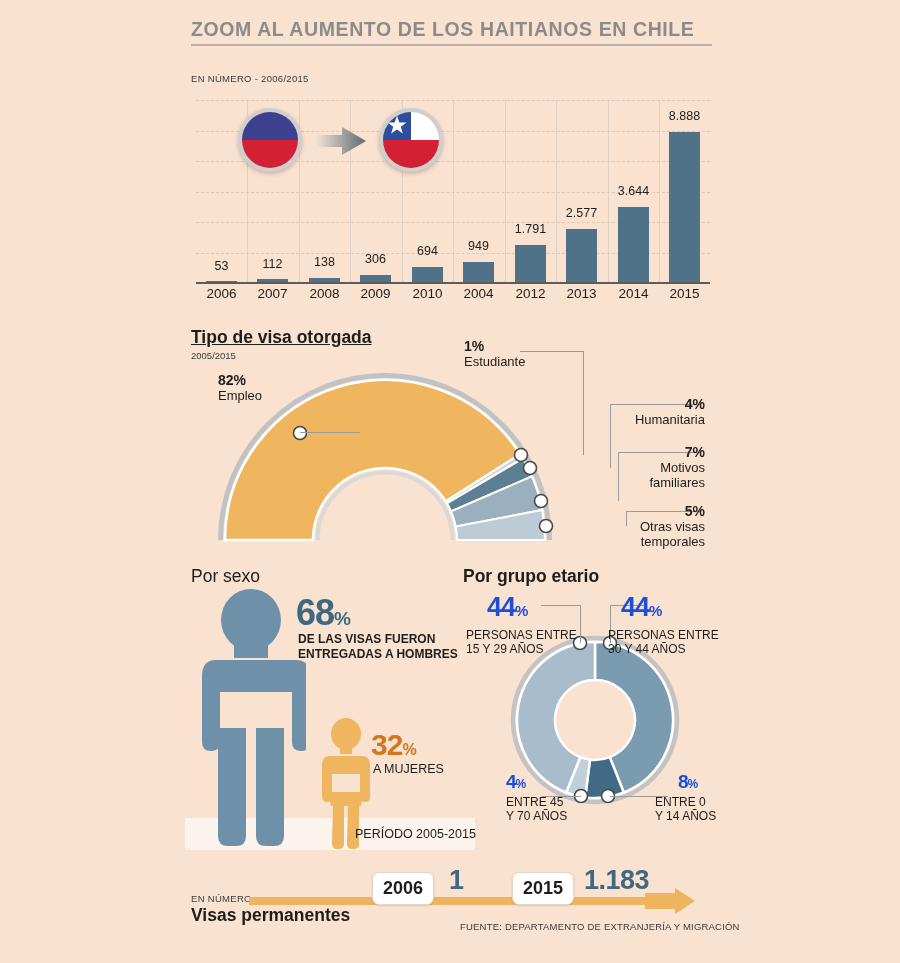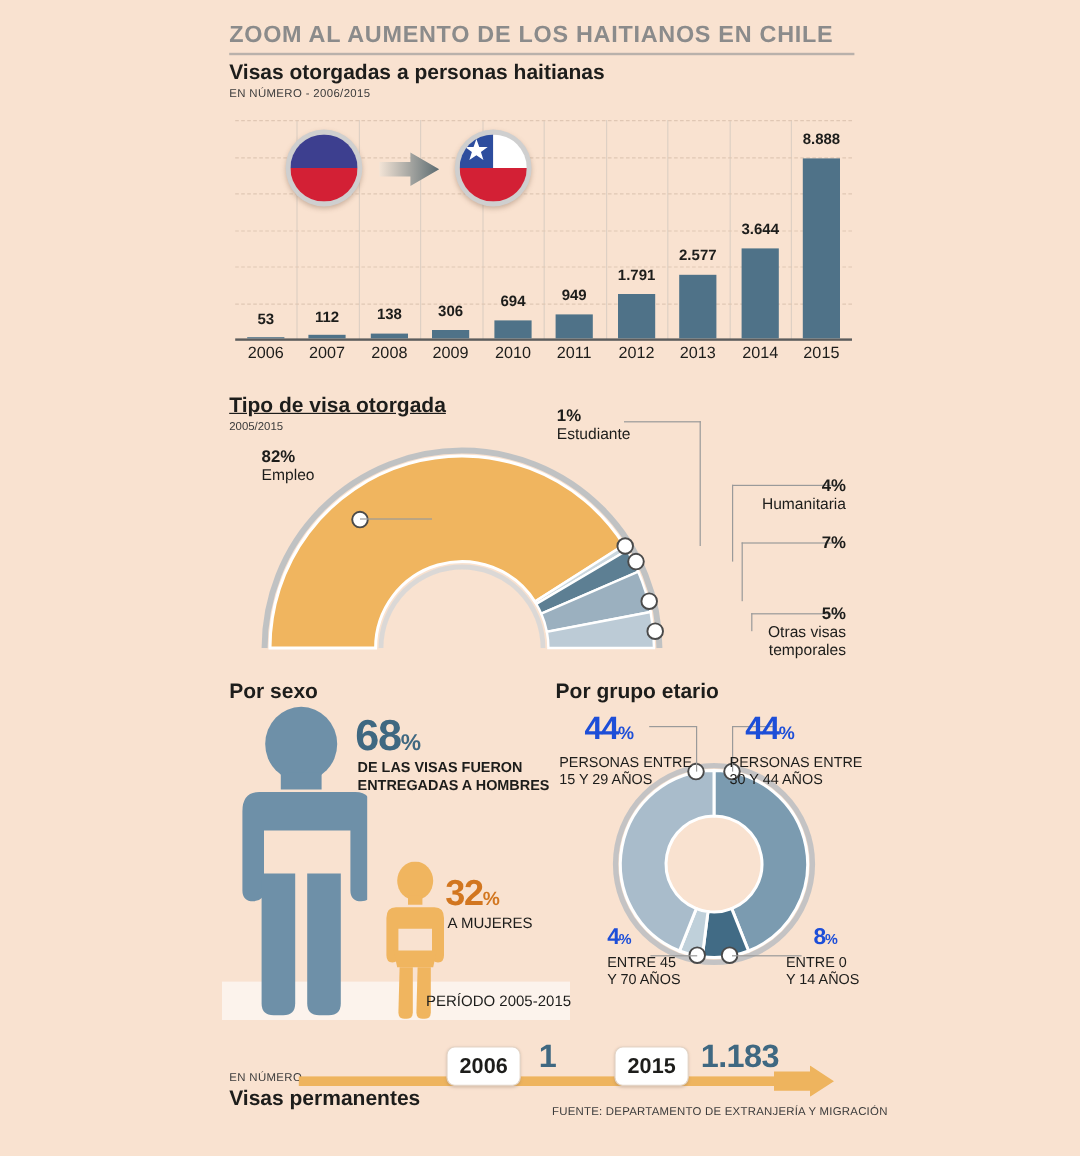--- a/index.html
+++ b/index.html
@@ -31,41 +31,41 @@
     left:191px;top:73px;font-size:9.5px;color:#3b3b3b;letter-spacing:.3px;
   }
 
   
   #barchart{left:196px;top:100px;width:514px;height:183px;}
   .vgrid{position:absolute;top:0;width:1px;height:183px;background:#ded0c4;}
   .hgrid{position:absolute;left:0;width:514px;height:0;
          border-top:1px dashed #e0c7b4;}
   #baseline{position:absolute;left:0;top:182px;width:514px;height:1.6px;background:#5c5c5c;}
   .bar{position:absolute;bottom:1px;width:31px;background:#4f7288;}
-  .barval{position:absolute;font-size:12.5px;color:#1d1d1b;text-align:center;width:51px;font-weight:bold;}
+  .barval{position:absolute;font-size:12.5px;color:#1d1d1b;text-align:center;width:51px;}
   .xlab{position:absolute;font-size:13.5px;color:#1d1d1b;text-align:center;width:51px;top:186px;}
 
   
   .flagwrap{position:absolute;width:64px;height:64px;border-radius:50%;
     background:#cfcfcf;padding:4px;box-sizing:border-box;
     box-shadow:0 2px 4px rgba(120,90,70,.35);}
   .flag{width:100%;height:100%;border-radius:50%;overflow:hidden;position:relative;}
   .arrow-icon{position:absolute;}
 
   
   #sec2-title{left:191px;top:327px;font-size:17.5px;font-weight:bold;color:#1d1d1b;text-decoration:underline;}
   #sec2-sub{left:191px;top:350px;font-size:9.5px;color:#3b3b3b;}
   .lbl-pct{font-weight:bold;font-size:14px;color:#1d1d1b;}
   .lbl-txt{font-size:13px;color:#1d1d1b;line-height:15px;}
   .arc-label{position:absolute;}
   .arc-label.right{text-align:right;}
   .leader{position:absolute;background:#9a9a9a;}
 
   
-  #sec3-title{left:191px;top:566px;font-size:17.5px;font-weight:bold;color:#1d1d1b;}
+  #sec3-title{left:191px;top:566px;font-size:17.5px;font-weight:normal;color:#1d1d1b;}
   #pct68{left:296px;top:592px;font-size:36px;font-weight:bold;color:#3f6881;letter-spacing:-1px;}
   #pct68 .sm{font-size:19px;}
   #txt68{left:298px;top:632px;font-size:12px;color:#1d1d1b;line-height:14.5px;font-weight:bold;}
   #pct32{left:371px;top:728px;font-size:30px;font-weight:bold;color:#d2761f;letter-spacing:-1px;}
   #pct32 .sm{font-size:16px;}
   #txt32{left:373px;top:762px;font-size:12.5px;color:#1d1d1b;}
   #period-band{left:185px;top:818px;width:290px;height:32px;background:#fcf3ec;}
   #period-txt{left:355px;top:827px;font-size:12.5px;color:#1d1d1b;}
 
   
@@ -86,21 +86,20 @@
   .tl-num{position:absolute;font-weight:bold;color:#3f6881;letter-spacing:-.5px;}
   #source{left:460px;top:921px;font-size:9.5px;color:#3b3b3b;letter-spacing:.2px;}
 </style>
 </head>
 <body>
 
 <div class="canvas">
 
   <div class="abs" id="main-title">ZOOM AL AUMENTO DE LOS HAITIANOS EN CHILE</div>
   <div class="abs" id="title-rule"></div>
-  <div class="abs" id="sec1-title">Visas otorgadas a personas haitianas</div>
   <div class="abs" id="sec1-sub">EN NÚMERO -  2006/2015</div>
 
   <div class="abs" id="barchart">
 
     <div class="vgrid" style="left:51px"></div>
     <div class="vgrid" style="left:103px"></div>
     <div class="vgrid" style="left:154px"></div>
     <div class="vgrid" style="left:206px"></div>
     <div class="vgrid" style="left:257px"></div>
     <div class="vgrid" style="left:309px"></div>
@@ -164,21 +163,21 @@
     <div class="barval" style="left:309px;top:122px;">1.791</div>
     <div class="barval" style="left:360px;top:106px;">2.577</div>
     <div class="barval" style="left:412px;top:84px;">3.644</div>
     <div class="barval" style="left:463px;top:9px;">8.888</div>
 
     <div class="xlab" style="left:0px;">2006</div>
     <div class="xlab" style="left:51px;">2007</div>
     <div class="xlab" style="left:103px;">2008</div>
     <div class="xlab" style="left:154px;">2009</div>
     <div class="xlab" style="left:206px;">2010</div>
-    <div class="xlab" style="left:257px;">2011</div>
+    <div class="xlab" style="left:257px;">2004</div>
     <div class="xlab" style="left:309px;">2012</div>
     <div class="xlab" style="left:360px;">2013</div>
     <div class="xlab" style="left:412px;text-align:center;">2014</div>
     <div class="xlab" style="left:463px;">2015</div>
   </div>
 
   <div class="abs" id="sec2-title">Tipo de visa otorgada</div>
   <div class="abs" id="sec2-sub">2005/2015</div>
 
   <div class="abs" style="left:185px;top:340px;width:420px;height:215px;">
@@ -227,20 +226,21 @@
   <div class="abs arc-label" style="left:464px;top:338px;">
     <div class="lbl-pct">1%</div>
     <div class="lbl-txt">Estudiante</div>
   </div>
   <div class="abs arc-label right" style="left:560px;top:396px;width:145px;">
     <div class="lbl-pct">4%</div>
     <div class="lbl-txt">Humanitaria</div>
   </div>
   <div class="abs arc-label right" style="left:560px;top:444px;width:145px;">
     <div class="lbl-pct">7%</div>
+    <div class="lbl-txt">Motivos<br>familiares</div>
   </div>
   <div class="abs arc-label right" style="left:555px;top:503px;width:150px;">
     <div class="lbl-pct">5%</div>
     <div class="lbl-txt">Otras visas<br>temporales</div>
   </div>
 
   <div class="abs" id="sec3-title">Por sexo</div>
   <div class="abs" id="period-band"></div>
 
   <div class="abs" style="left:196px;top:588px;">

